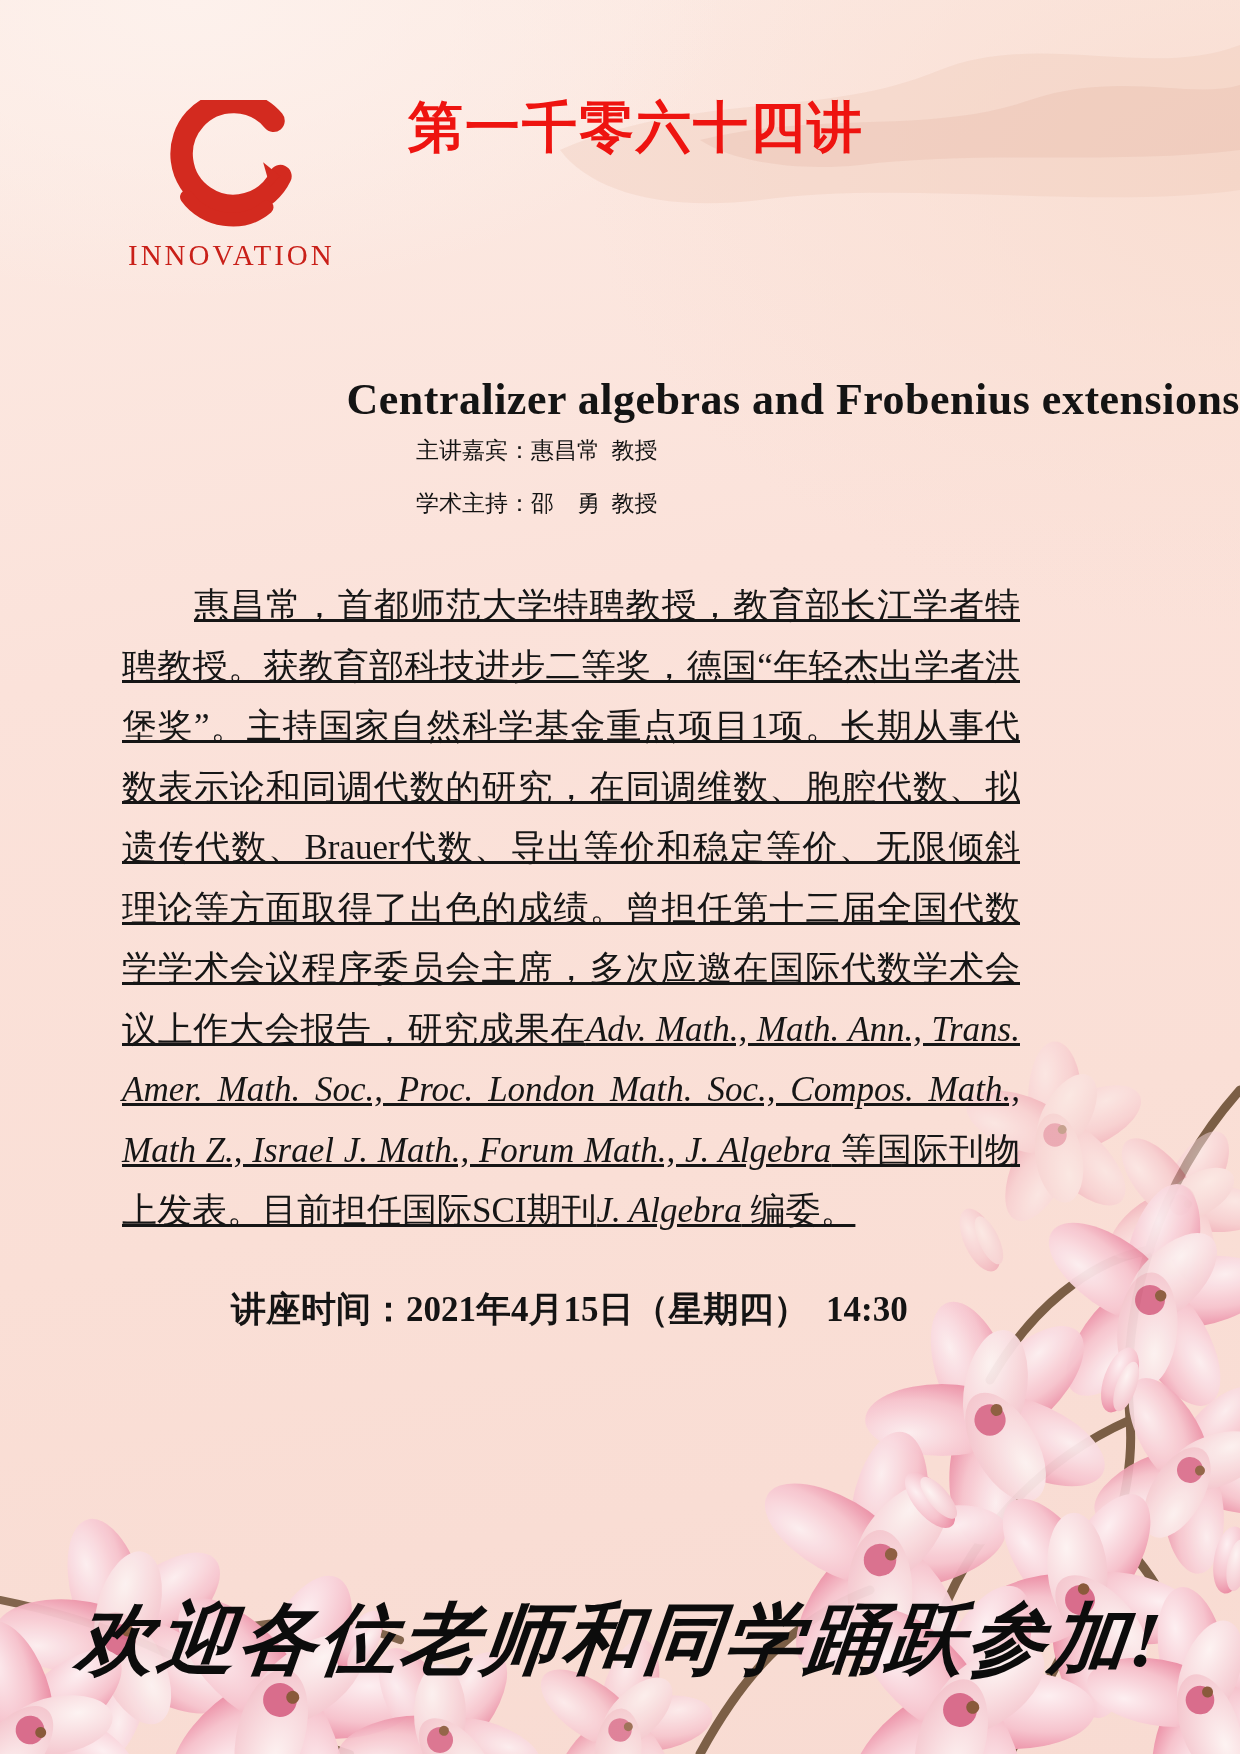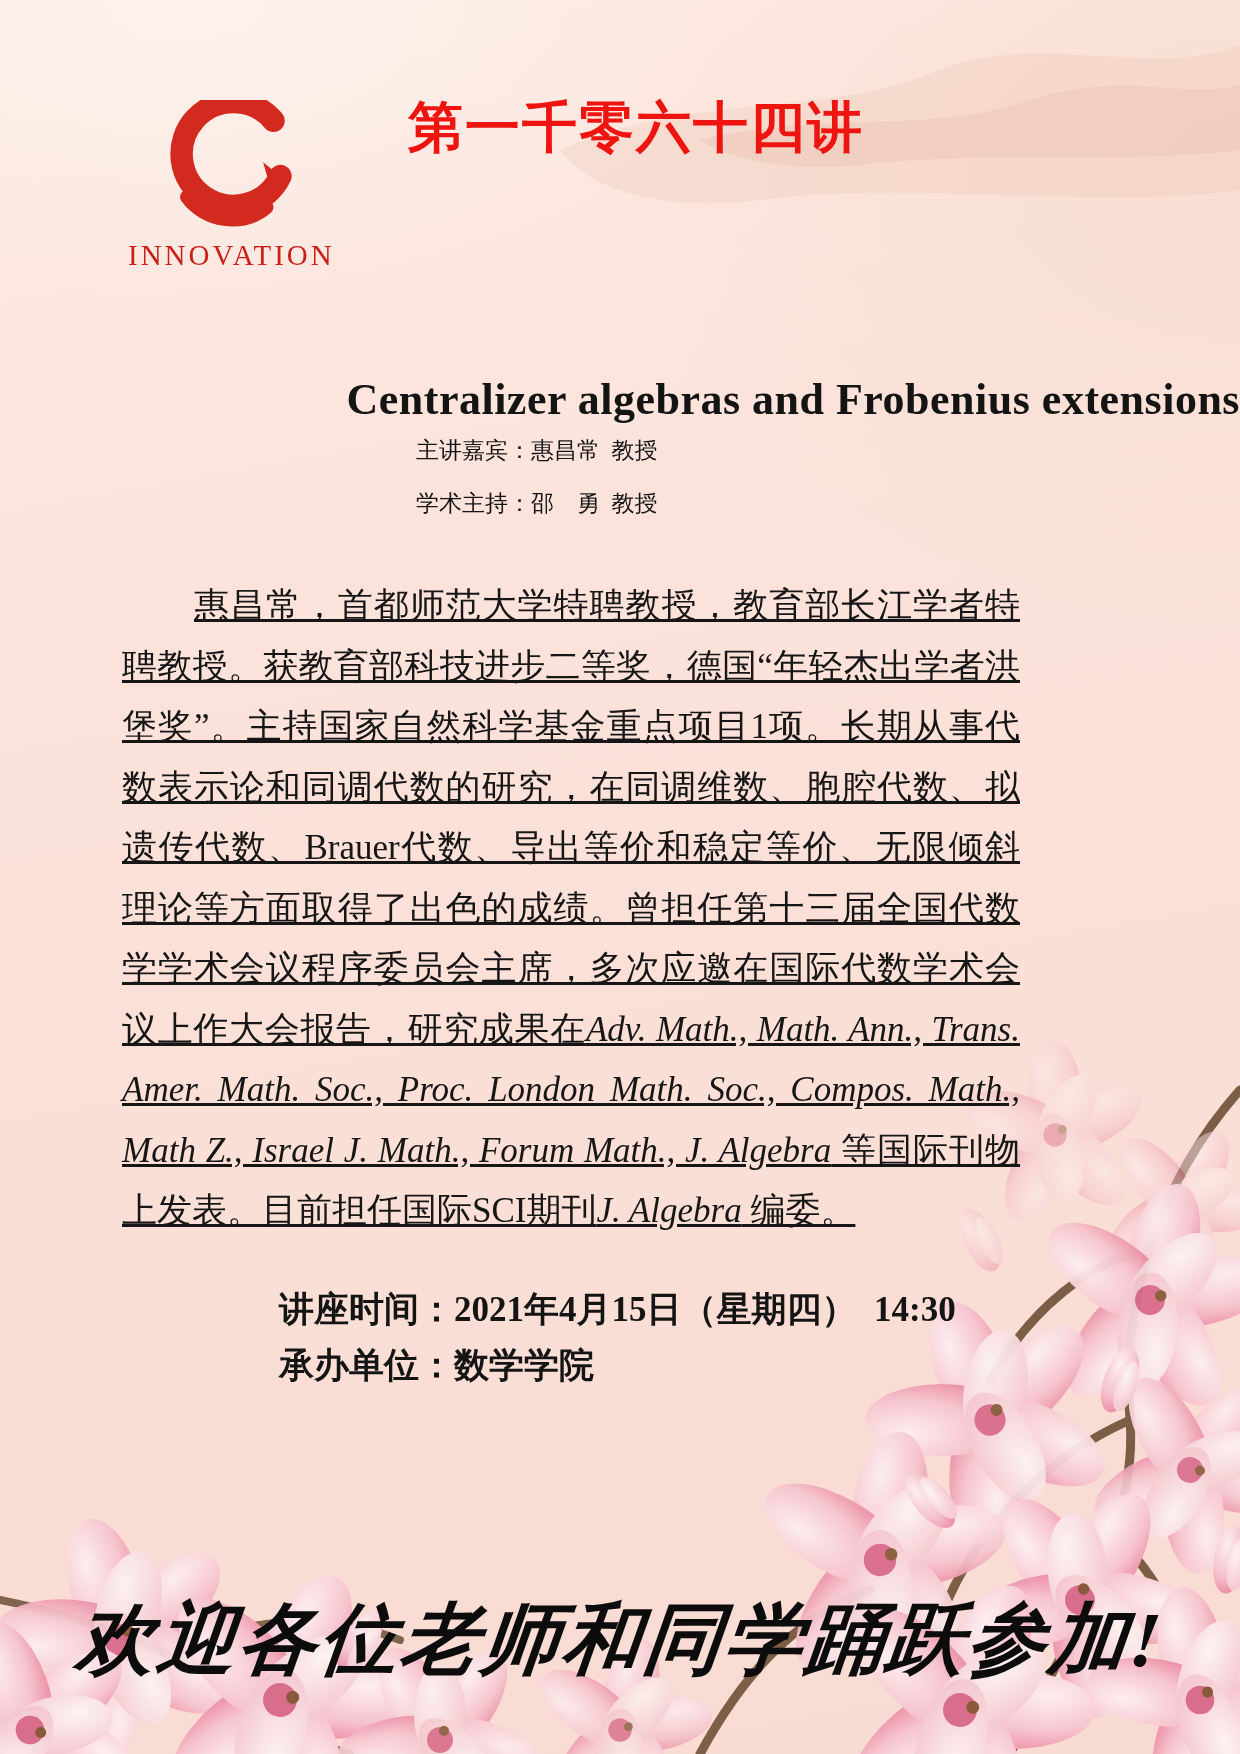--- a/index.html
+++ b/index.html
@@ -54,21 +54,21 @@
   .bio{
     position:absolute;left:122px;top:576px;width:898px;
     font-size:35px;line-height:60.5px;
     text-align:justify;text-indent:72px;
     color:#161616;
     text-decoration:underline;
   }
   .bio .it{font-style:italic;font-family:"Liberation Serif",serif;}
 
   
-  .details{position:absolute;left:231px;top:1282px;font-size:35px;line-height:55.5px;font-weight:700;margin-left:48px;}
+  .details{position:absolute;left:231px;top:1282px;font-size:35px;line-height:55.5px;font-weight:700;}
   .detail-row{white-space:pre;}
 
   
   .welcome{
     position:absolute;left:0;top:1588px;width:100%;
     text-align:center;
   }
   .welcome span{
     display:inline-block;
     font-size:78px;font-weight:900;font-style:italic;
@@ -171,21 +171,20 @@
 
     <div class="speakers">
       <div class="speaker-row"><span>主讲嘉宾：</span><span>惠昌常  教授</span></div>
       <div class="speaker-row"><span>学术主持：</span><span>邵　勇  教授</span></div>
     </div>
 
     <div class="bio"><span>惠昌常，首都师范大学特聘教授，教育部长江学者特聘教授。获教育部科技进步二等奖，德国“年轻杰出学者洪堡奖”。主持国家自然科学基金重点项目1项。长期从事代数表示论和同调代数的研究，在同调维数、胞腔代数、拟遗传代数、Brauer代数、导出等价和稳定等价、无限倾斜理论等方面取得了出色的成绩。曾担任第十三届全国代数学学术会议程序委员会主席，多次应邀在国际代数学术会议上作大会报告，研究成果在</span><span class="it">Adv. Math., Math. Ann., Trans. Amer. Math. Soc., Proc. London Math. Soc., Compos. Math., Math Z., Israel J. Math., Forum Math., J. Algebra</span><span> 等国际刊物上发表。目前担任国际SCI期刊</span><span class="it">J. Algebra</span><span> 编委。</span></div>
 
     <div class="details">
       <div class="detail-row"><span>讲座时间：</span><span>2021年4月15日（星期四）  14:30</span></div>
-      <div class="detail-row"><span>承办单位：</span><span>数学学院</span></div>
     </div>
 
     <div class="welcome">
       <span>欢迎各位老师和同学踊跃参加!</span>
     </div>
 
   </div>
 </div>
 
 </body></html>

